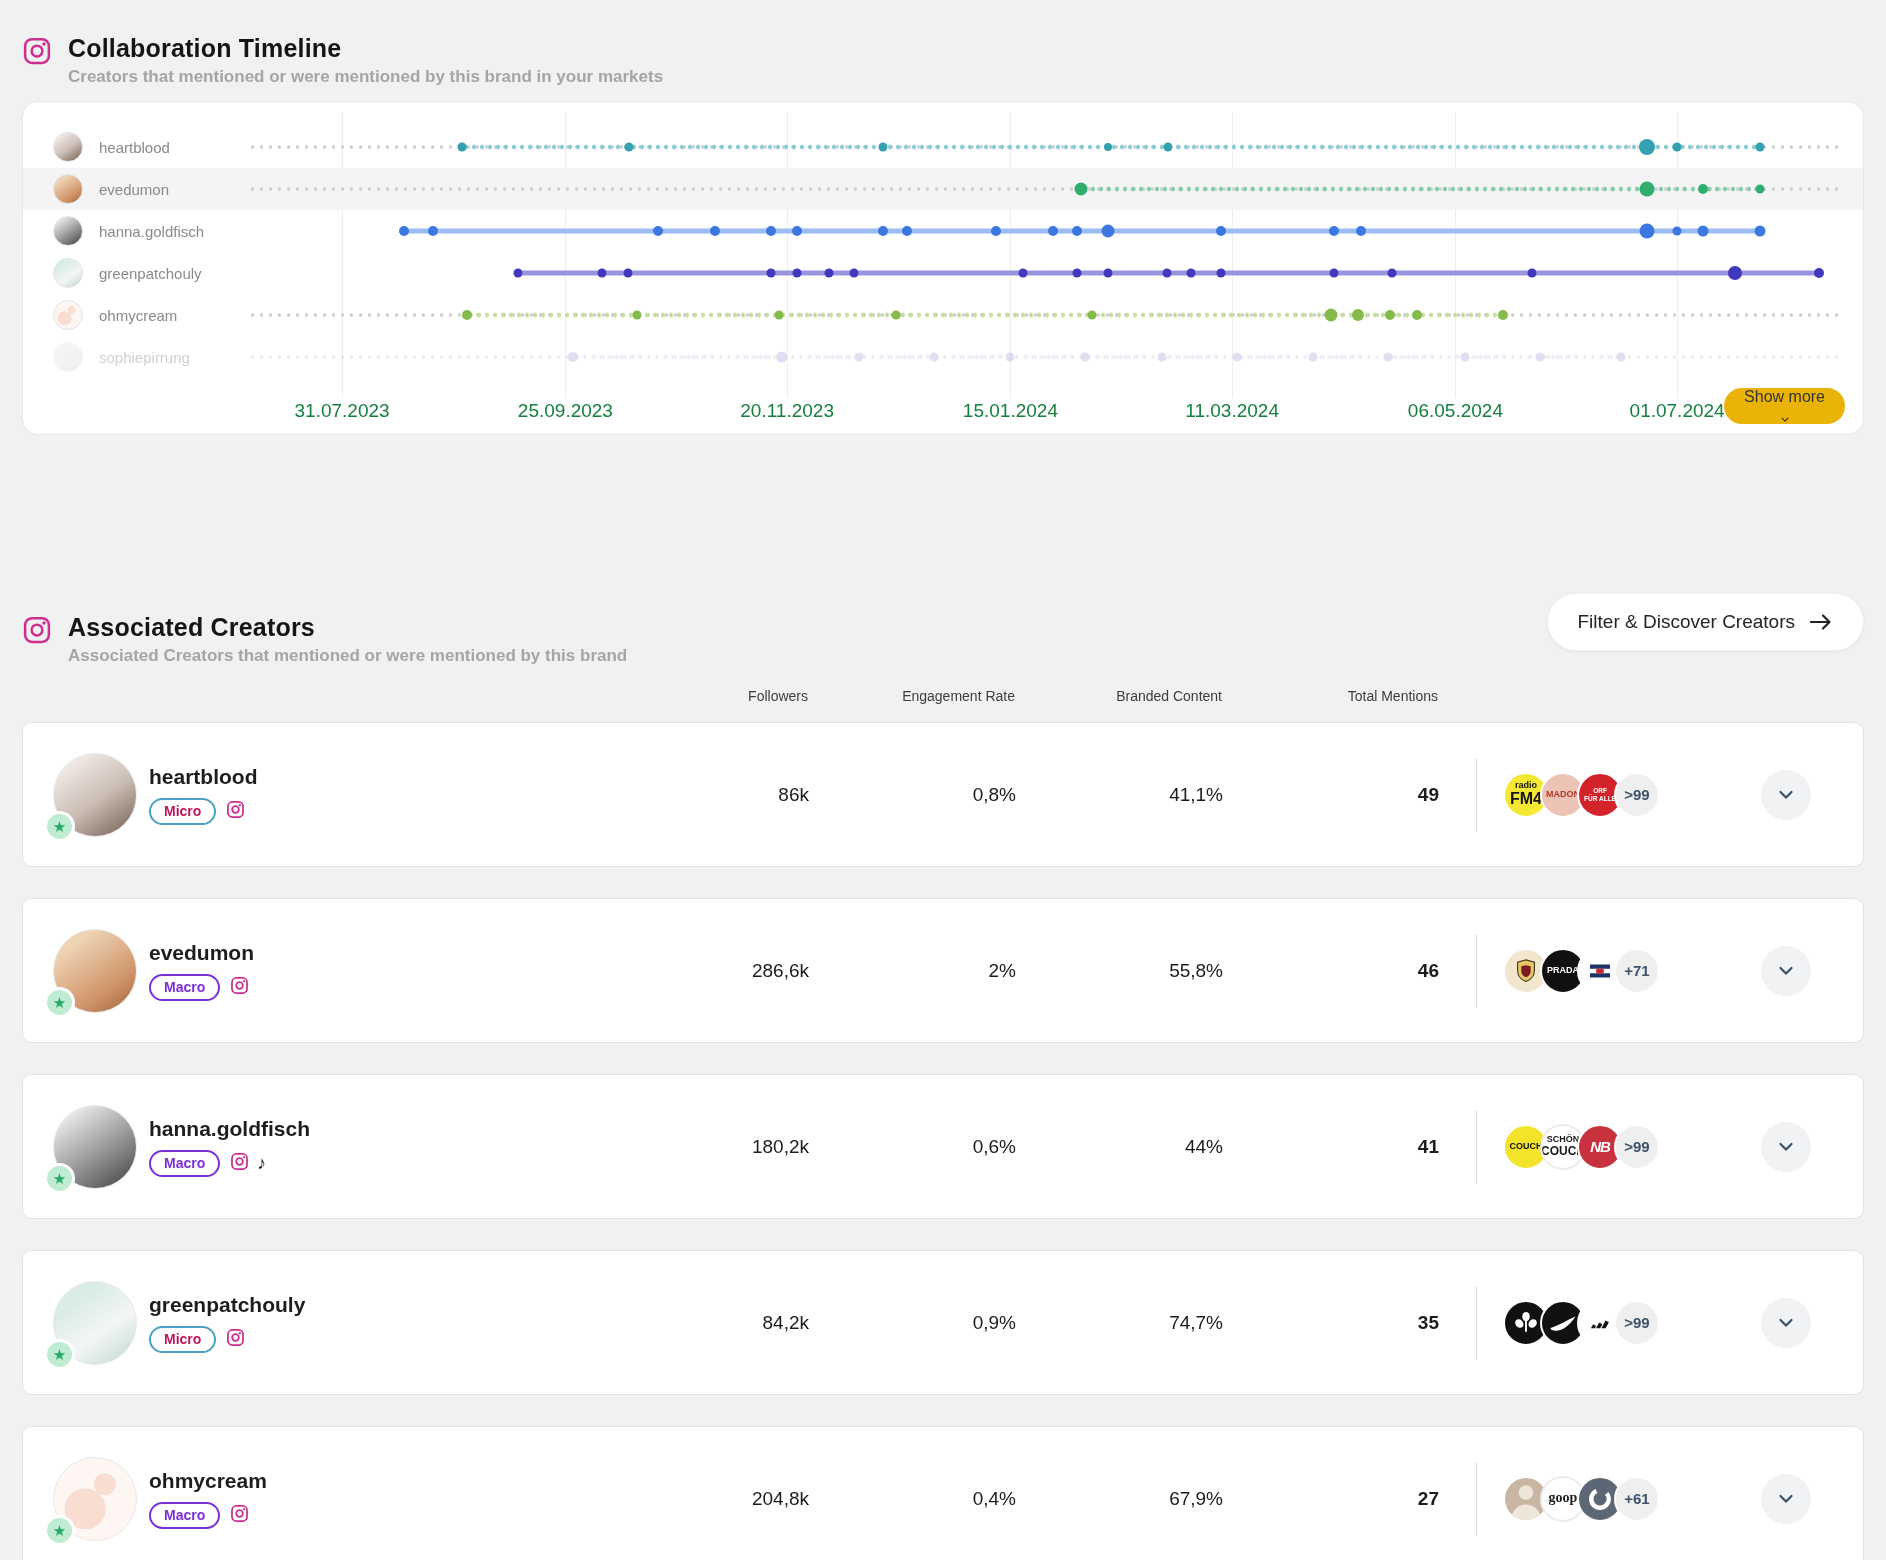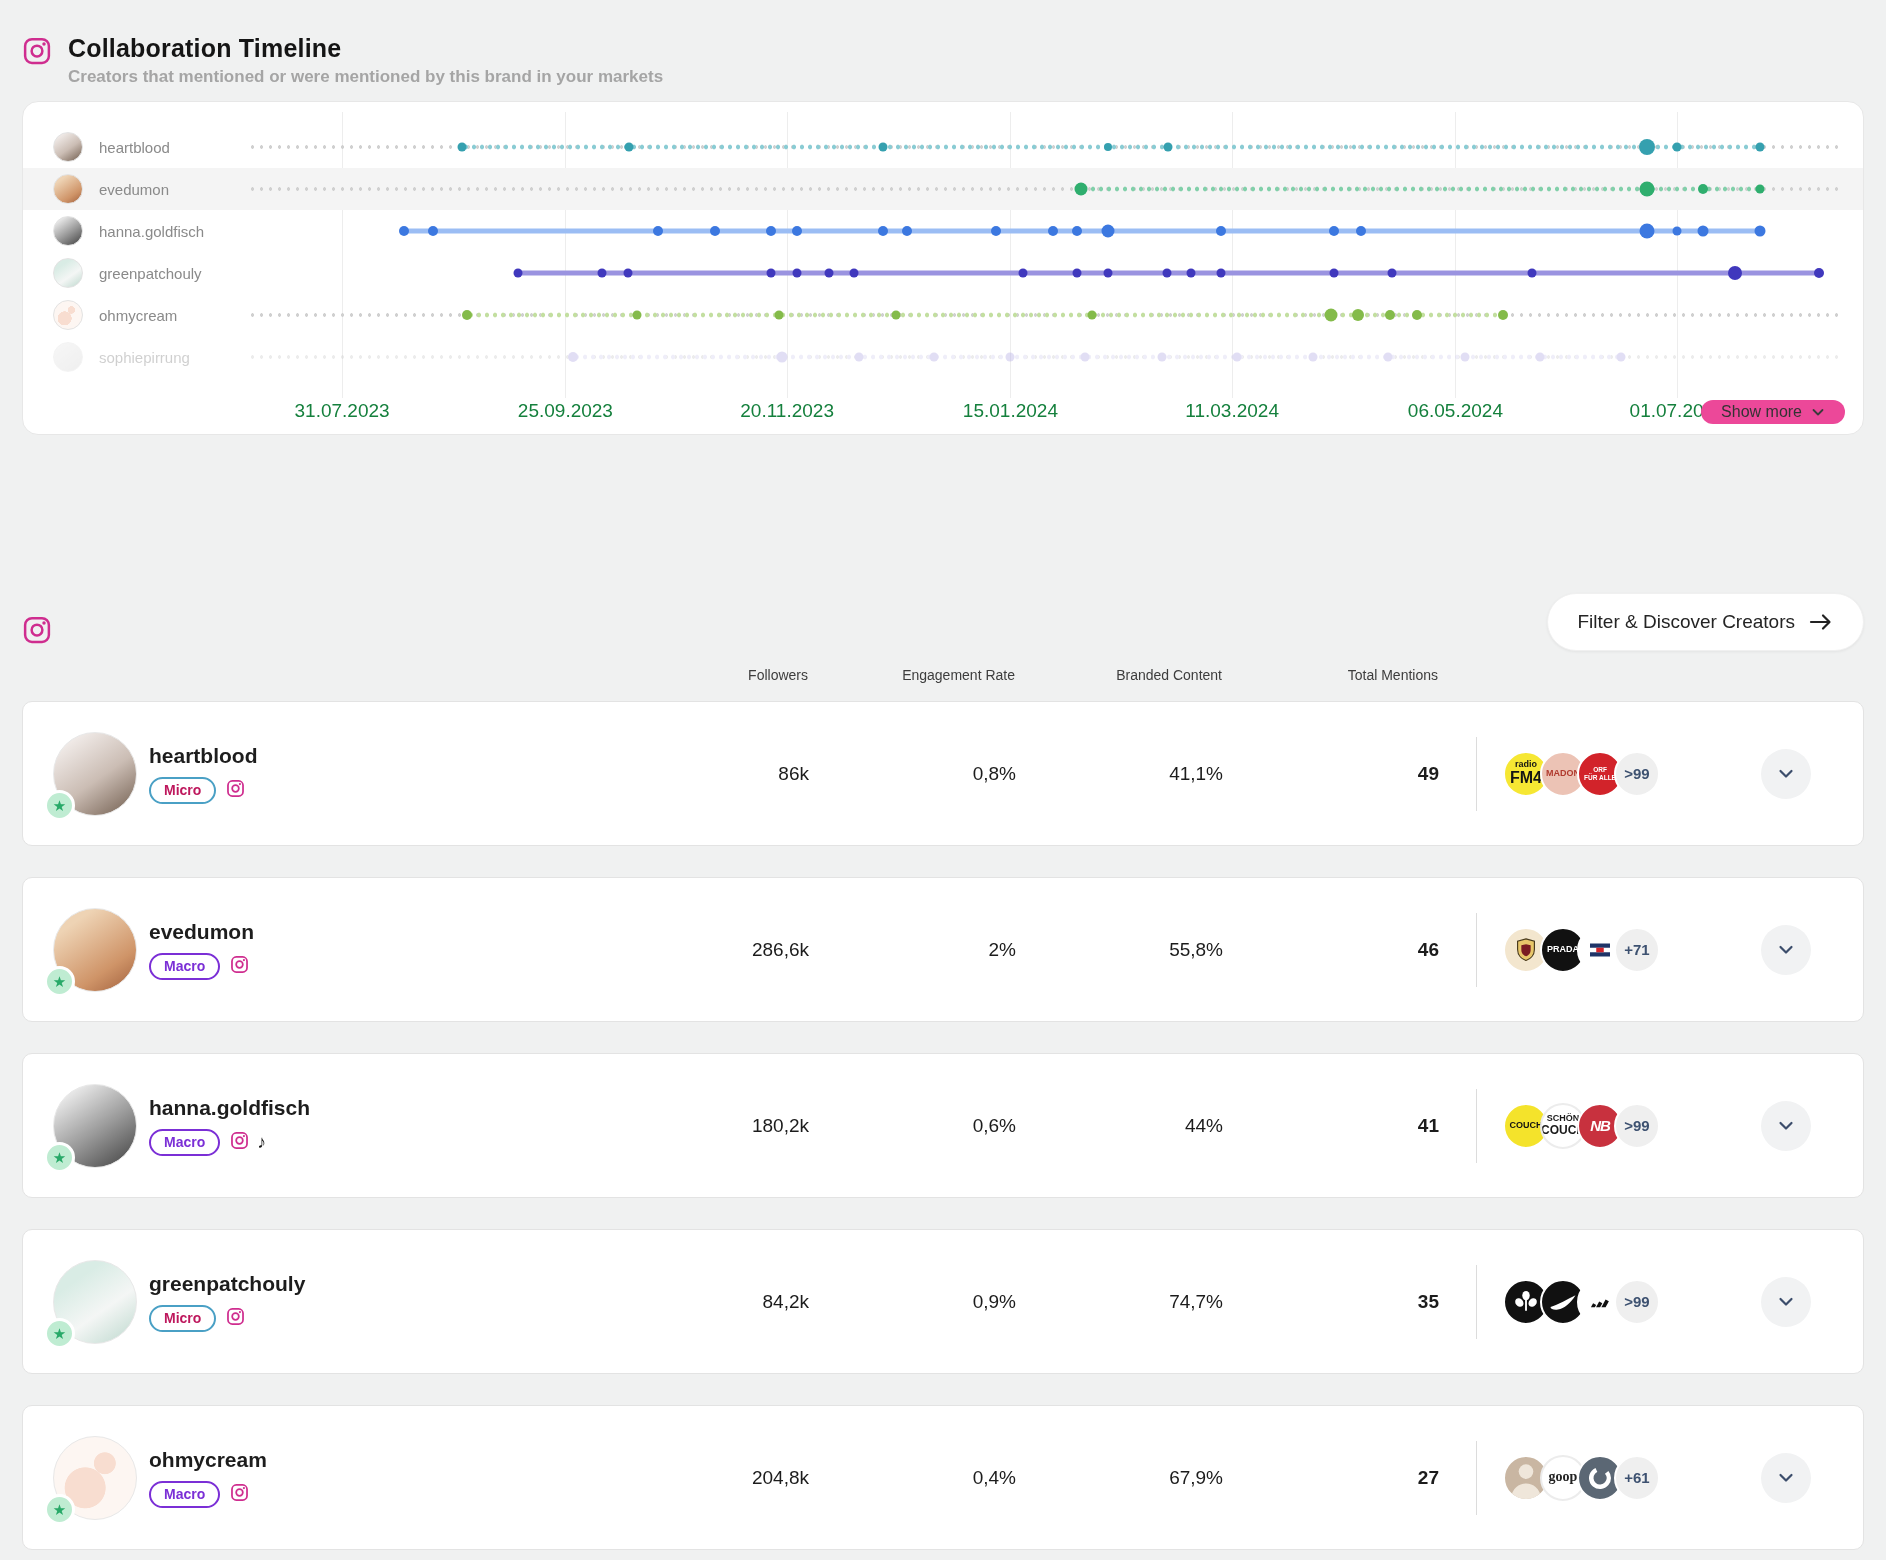--- a/index.html
+++ b/index.html
@@ -23,22 +23,22 @@
   .tl-name { width:149px; flex:none; font-size:15px; color:#8a8a8a; white-space:nowrap; overflow:hidden; }
   .tl-track { flex:1; position:relative; height:42px; }
   .lead-dots { position:absolute; left:0; right:0; top:50%; height:4px; transform:translateY(-50%);
     background-image:radial-gradient(circle, #d0d0d0 1.6px, transparent 1.9px); background-size:9px 4px; background-position:0 50%; background-repeat:repeat-x; }
   .seg { position:absolute; top:50%; transform:translateY(-50%); height:5px; border-radius:3px; }
   .seg.beaded { background-image:radial-gradient(circle, var(--lc) 2.2px, transparent 2.5px); background-size:8px 5px; background-position:0 50%; background-repeat:repeat-x; }
   .seg.solid { background:var(--lc); }
   .tdot { position:absolute; top:50%; transform:translate(-50%,-50%); border-radius:50%; }
   .axis { position:absolute; left:225px; right:20px; bottom:14px; height:20px; }
   .axis-label { position:absolute; transform:translateX(-50%); font-size:19px; color:#15803d; white-space:nowrap; }
-  .show-more { position:absolute; right:18px; bottom:10px; height:24px; display:flex; align-items:center; gap:9px;
-    background:#ec4899; border:none; border-radius:19px; padding:0 20px; font-size:16px; color:#333; font-family:inherit; cursor:pointer; }
+  .show-more { position:absolute; right:18px; bottom:10px; height:36px; display:flex; align-items:center; gap:9px;
+    background:#eab308; border:none; border-radius:19px; padding:0 20px; font-size:16px; color:#333; font-family:inherit; cursor:pointer;flex-direction:column; }
 
   
   .sec2 { margin-top:144px; }
   .filter-btn { position:absolute; right:0; top:14px; height:58px; display:flex; align-items:center; gap:14px;
     background:#fff; border:1px solid #f0f0f0; border-radius:29px; padding:0 30px; font-size:19px; color:#242424;
     font-family:inherit; box-shadow:0 1px 3px rgba(0,0,0,.06); cursor:pointer; }
 
   .grid-cols { display:grid; grid-template-columns:96px 460px 210px 207px 207px 216px 54px 218px 1fr; align-items:center; }
   .col-headers { margin:22px 22px 18px; padding-left:30px; }
   .col-head { font-size:14px; font-weight:500; color:#3d3d3d; text-align:right; padding-right:10px; }
@@ -237,20 +237,24 @@
       </svg>
   </button>
 </div>
 
 <div class="sec-header sec2">
   <svg class="sec-icon" viewBox="0 0 24 24" fill="none" stroke="#cf2d8f" stroke-width="2">
     <rect x="2.5" y="2.5" width="19" height="19" rx="5.5"></rect>
       <circle cx="12" cy="12" r="4.3"></circle>
       <circle cx="17.6" cy="6.4" r="1.4" fill="#cf2d8f" stroke="none"></circle>
   </svg>
+  <div>
+    <div class="sec-title">Associated Creators</div>
+    <div class="sec-subtitle">Associated Creators that mentioned or were mentioned by this brand</div>
+  </div>
   <button class="filter-btn">
     <span>Filter &amp; Discover Creators</span>
     <svg width="24" height="20" viewBox="0 0 24 20">
         <path d="M2 10h18M14 3.5l6.5 6.5-6.5 6.5" fill="none" stroke="#222" stroke-width="2.2" stroke-linecap="round" stroke-linejoin="round"></path>
       </svg>
   </button>
 </div>
 
 <div class="grid-cols col-headers">
   <div></div>

